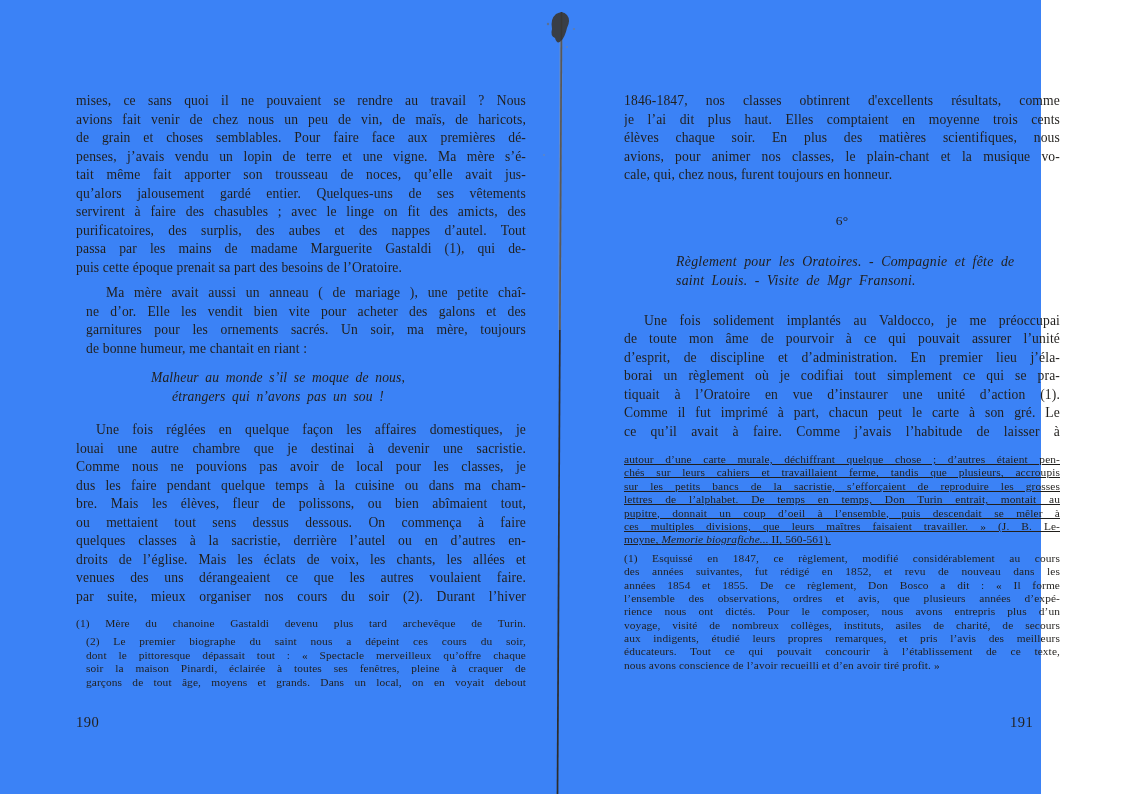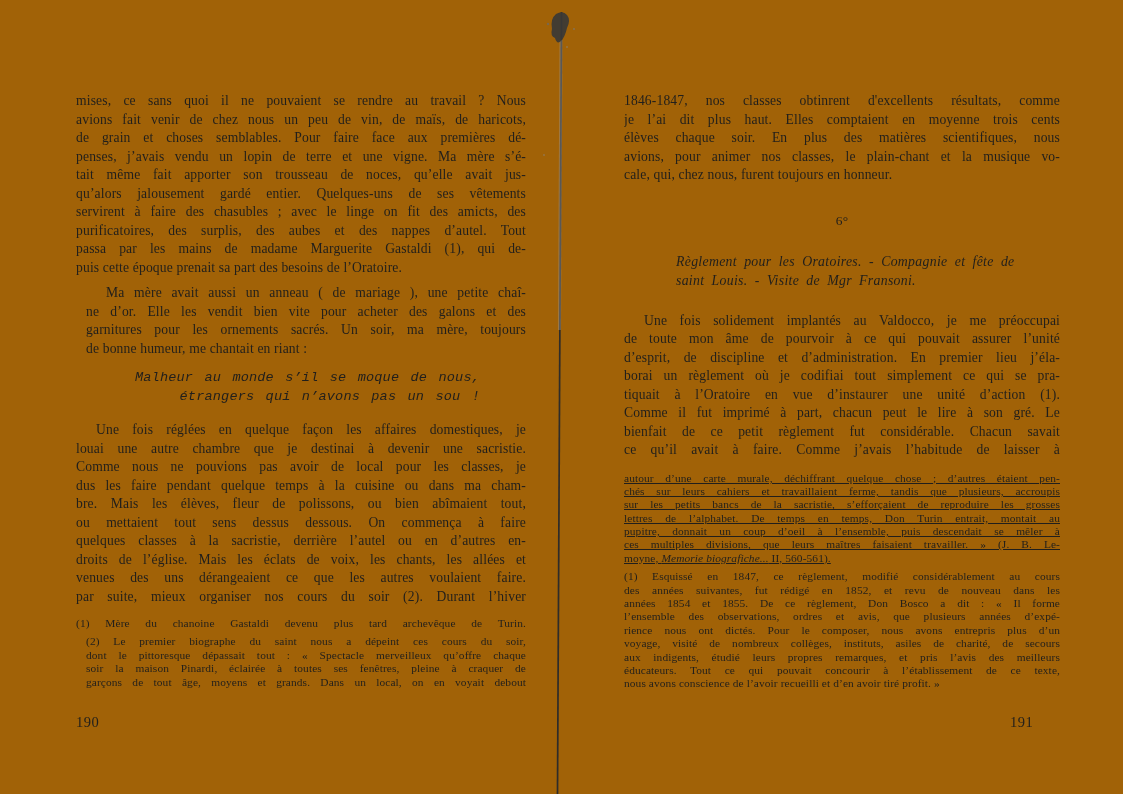--- a/index.html
+++ b/index.html
@@ -3,33 +3,33 @@
 <meta charset="utf-8">
 <style>
   html,body{margin:0;padding:0;}
   body{
     width:1123px;height:794px;
     background:#ffffff;
     font-family:"Liberation Serif","DejaVu Serif",serif;
     color:#211f1c;
     overflow:hidden;
   }
-  .scan{position:relative;width:1123px;height:794px;background:#a16207;}
+  .scan{position:relative;width:1041px;height:794px;background:#3b82f6;}
   .gutter-svg{position:absolute;left:0;top:0;pointer-events:none;}
   .col{position:absolute;}
   .col-left{left:76px;top:92px;width:450px;}
   .col-right{left:624px;top:92px;width:436px;}
   .body{font-size:13.6px;line-height:18.5px;letter-spacing:0.15px;}
   .line{overflow:hidden;height:18.5px;white-space:normal;}
   .fn .line{height:13.4px;}
   .line.j{text-align:justify;text-align-last:justify;}
   .line.ind{text-indent:20px;}
   .para + .para{margin-top:7px;margin-left:10px;}
   .verse{margin-top:11px;margin-right:46px;font-style:italic;word-spacing:3px;}
-  .verse .line{text-align:right;font-family:Liberation Mono, monospace;}
+  .verse .line{text-align:center;}
   .mid{margin-top:15px;}
   .fn{margin-top:11px;font-size:11.4px;line-height:13.4px;letter-spacing:0.1px;}
   .fn .para + .para{margin-top:5px;}
   .section-num{margin-top:27px;text-align:center;font-size:13.5px;line-height:18px;}
   .section-title{margin-top:22px;padding-left:52px;padding-right:6px;
     font-style:italic;font-size:13.8px;line-height:19.5px;word-spacing:3.5px;letter-spacing:0.3px;}
   .section-title .line{height:19.5px;}
   .pbody{margin-top:21px;}
   .fn-cont{margin-top:12px;text-decoration:underline;}
   .fn1r{margin-top:5px;}
@@ -127,22 +127,21 @@
         <div class="line">saint Louis. - Visite de Mgr Fransoni.</div>
       </div>
 
     <div class="pbody">
         <div class="para">
           <div class="line j ind">Une fois solidement implantés au Valdocco, je me préoccupai</div>
           <div class="line j">de toute mon âme de pourvoir à ce qui pouvait assurer l’unité</div>
           <div class="line j">d’esprit, de discipline et d’administration. En premier lieu j’éla-</div>
           <div class="line j">borai un règlement où je codifiai tout simplement ce qui se pra-</div>
           <div class="line j">tiquait à l’Oratoire en vue d’instaurer une unité d’action (1).</div>
-          <div class="line j">Comme il fut imprimé à part, chacun peut le lire à son gré. Le</div>
-          <div class="line j">bienfait de ce petit règlement fut considérable. Chacun savait</div>
+          <div class="line j">Comme il fut imprimé à part, chacun peut le carte à son gré. Le</div>
           <div class="line j">ce qu’il avait à faire. Comme j’avais l’habitude de laisser à</div>
         </div>
       </div>
 
     <div class="fn fn-cont">
       <div>
           <div class="para">
             <div class="line j">autour d’une carte murale, déchiffrant quelque chose ; d’autres étaient pen-</div>
             <div class="line j">chés sur leurs cahiers et travaillaient ferme, tandis que plusieurs, accroupis</div>
             <div class="line j">sur les petits bancs de la sacristie, s’efforçaient de reproduire les grosses</div>

